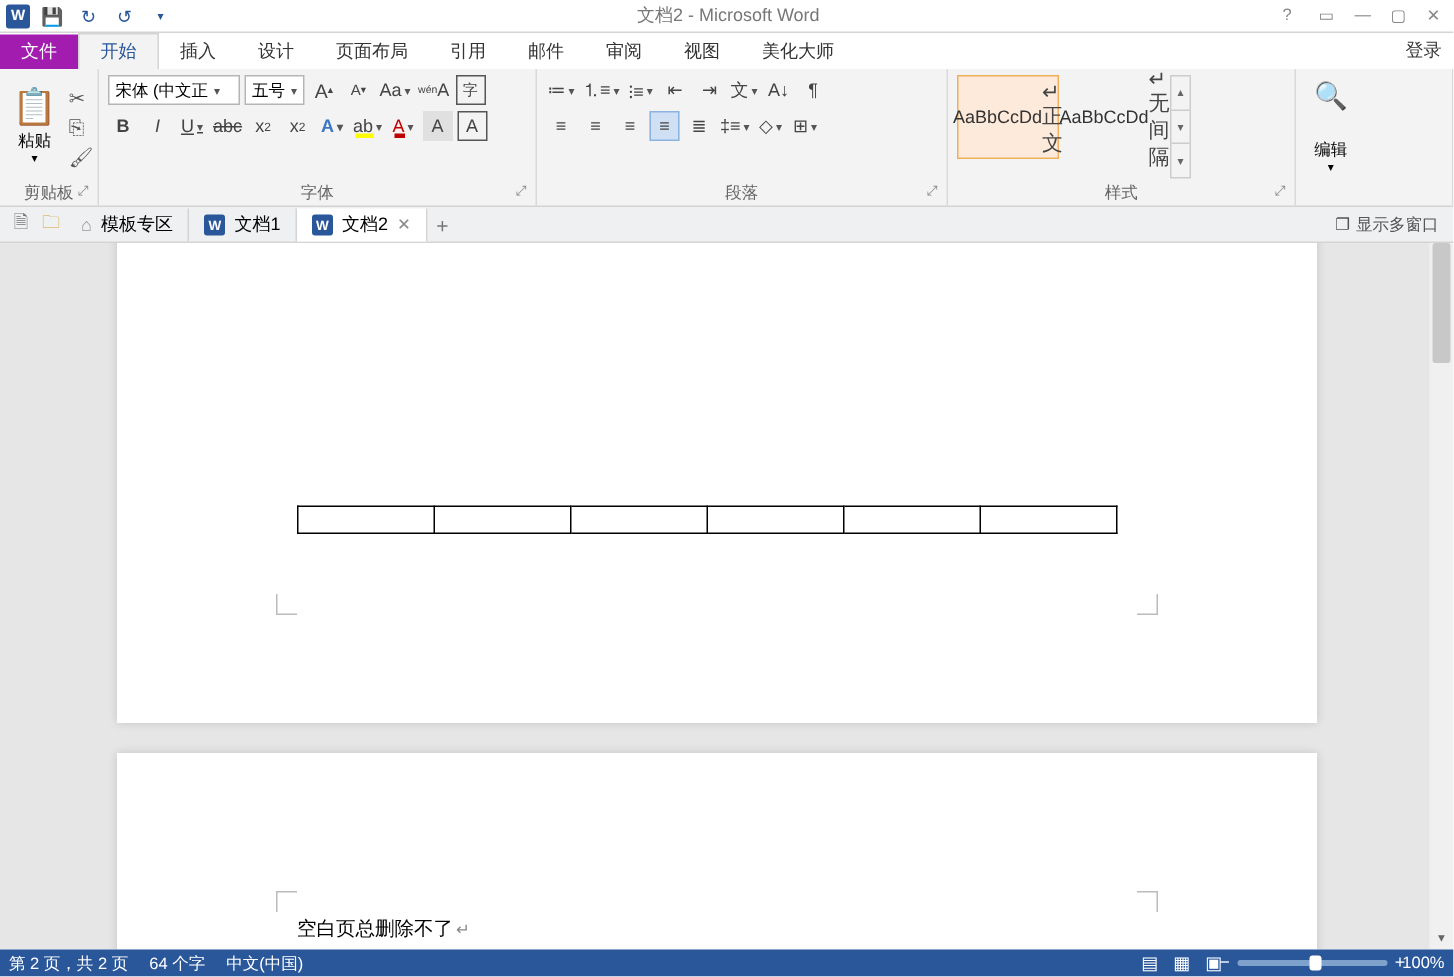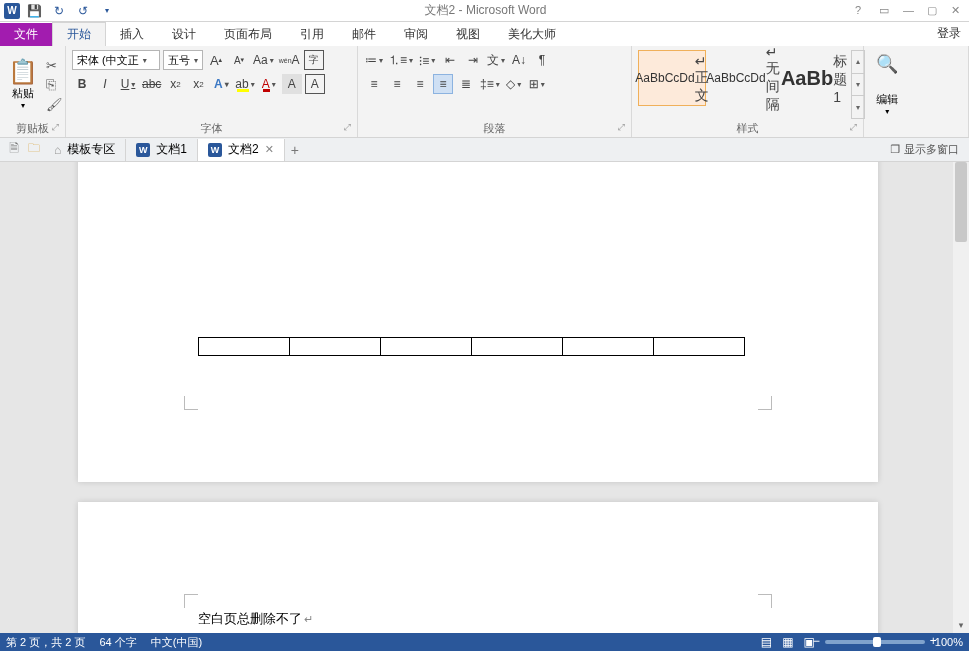--- a/index.html
+++ b/index.html
@@ -229,24 +229,20 @@
     <div class="group-content">
       <div class="styles-gallery">
         <div class="style-item sel">
           <span class="preview">AaBbCcDd</span>
           <span class="name">↵ 正文</span>
         </div>
         <div class="style-item">
           <span class="preview">AaBbCcDd</span>
           <span class="name">↵ 无间隔</span>
         </div>
-        <div class="style-item">
-          <span class="preview big">AaBb</span>
-          <span class="name">标题 1</span>
-        </div>
         <div class="gallery-scroll">
           <div>▴</div>
           <div>▾</div>
           <div>▾</div>
         </div>
       </div>
     </div>
     <div class="group-label"><span>样式</span><span class="launcher">⤢</span></div>
   </div>
 

